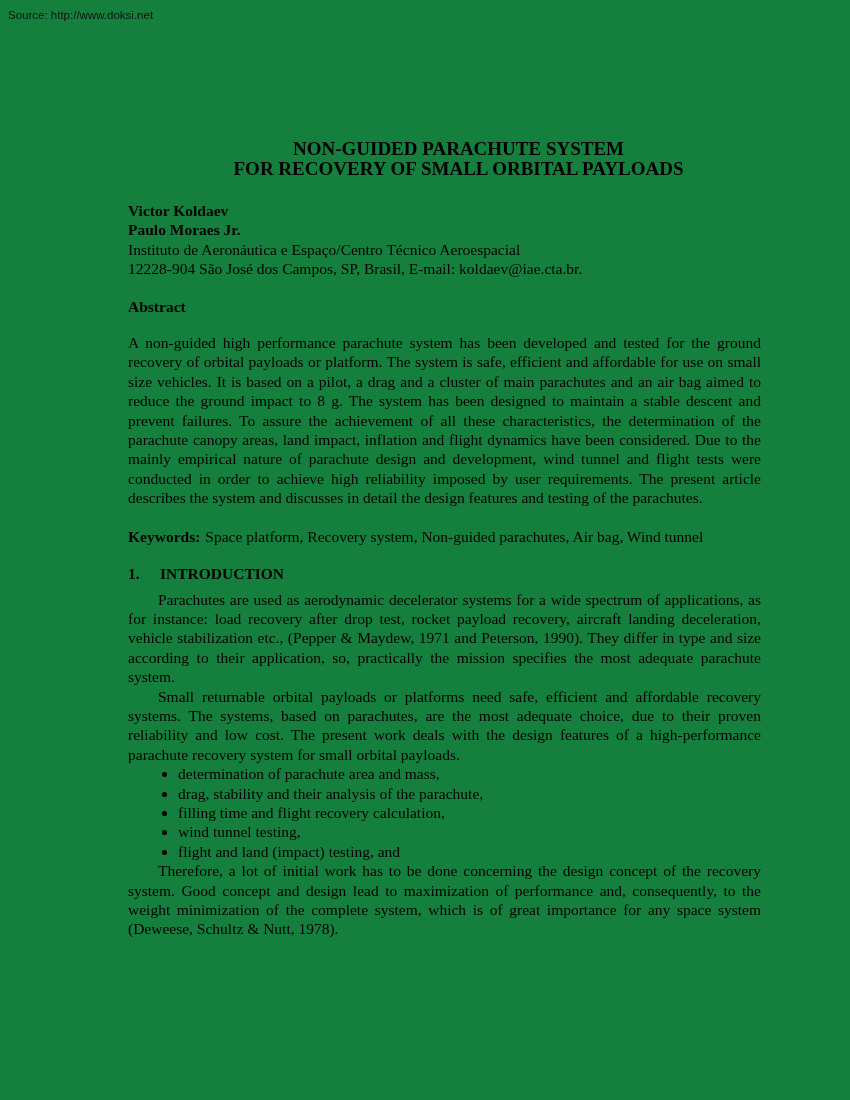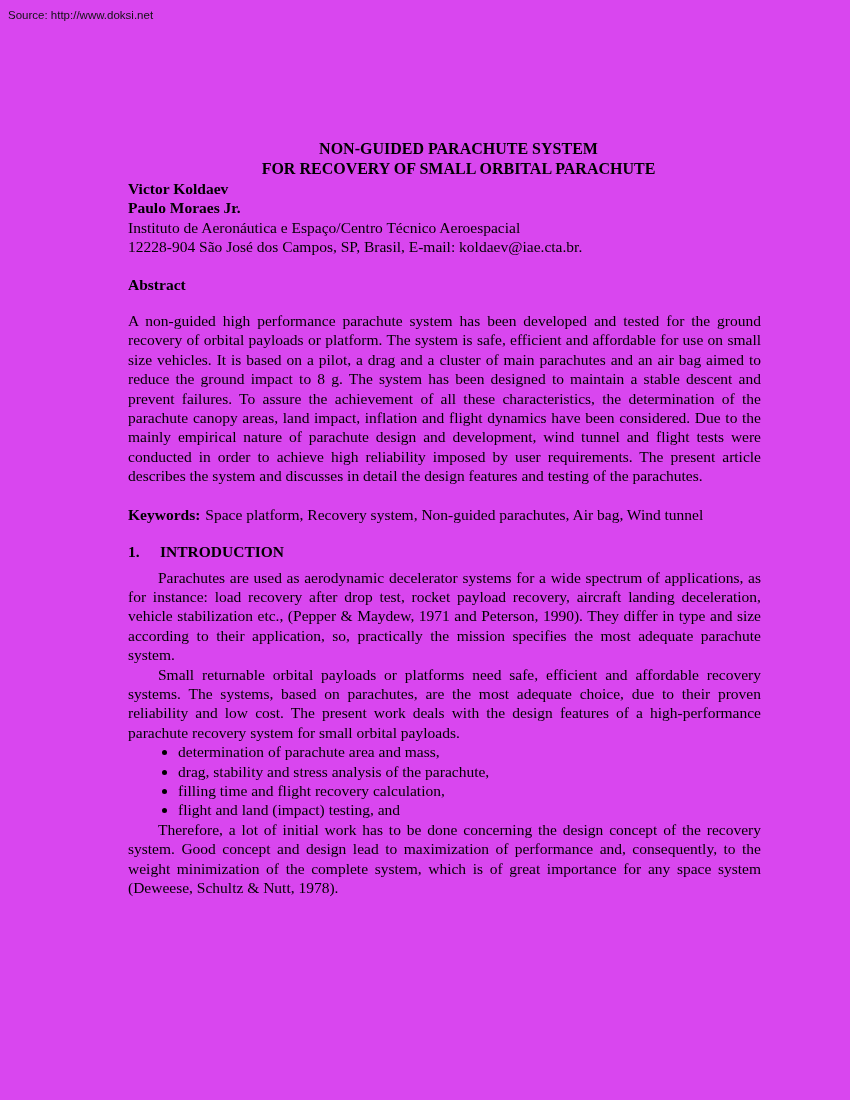--- a/index.html
+++ b/index.html
@@ -4,21 +4,21 @@
 <style>
   html, body {
     margin: 0;
     padding: 0;
     background: #ffffff;
   }
   .page {
     position: relative;
     width: 850px;
     height: 1100px;
-    background: #d946ef;
+    background: #15803d;
     color: #000000;
     font-family: "Liberation Serif", serif;
     overflow: hidden;
   }
   .source-line {
     position: absolute;
     top: 9px;
     left: 8px;
     font-family: "Liberation Sans", sans-serif;
     font-size: 11.5px;
@@ -31,24 +31,25 @@
     top: 0;
     width: 633px;
     font-size: 15.5px;
     line-height: 19.4px;
   }
   .title-block {
     margin-top: 139px;
     padding-left: 28px;
     text-align: center;
     font-weight: bold;
-    font-size: 16px;
+    font-size: 19px;
     line-height: 20px;
   }
   .authors-block {
+    margin-top: 22px;
   }
   .bold-line {
     font-weight: bold;
   }
   .abstract-heading {
     margin-top: 18px;
     font-weight: bold;
   }
   .abstract-body {
     margin-top: 17px;
@@ -102,21 +103,21 @@
 <body>
 
 <div class="page">
 
   <div class="source-line">Source: http://www.doksi.net</div>
 
   <div class="content">
 
     <div class="title-block">
       <div>NON-GUIDED PARACHUTE SYSTEM</div>
-      <div>FOR RECOVERY OF SMALL ORBITAL PARACHUTE</div>
+      <div>FOR RECOVERY OF SMALL ORBITAL PAYLOADS</div>
     </div>
 
     <div class="authors-block">
       <div class="bold-line">Victor Koldaev</div>
       <div class="bold-line">Paulo Moraes Jr.</div>
       <div>Instituto de Aeronáutica e Espaço/Centro Técnico Aeroespacial</div>
       <div>12228-904 São José dos Campos, SP, Brasil, E-mail: koldaev@iae.cta.br.</div>
     </div>
 
     <div class="abstract-heading">Abstract</div>
@@ -131,21 +132,22 @@
       <span class="section-number">1.</span><span>INTRODUCTION</span>
     </div>
 
     <div class="para first indent">Parachutes are used as aerodynamic decelerator systems for a wide spectrum of applications, as for instance: load recovery after drop test, rocket payload recovery, aircraft landing deceleration, vehicle stabilization etc., (Pepper &amp; Maydew, 1971 and Peterson, 1990). They differ in type and size according to their application, so, practically the mission specifies the most adequate parachute system.</div>
 
     <div class="para indent">Small returnable orbital payloads or platforms need safe, efficient and affordable recovery systems. The systems, based on parachutes, are the most adequate choice, due to their proven reliability and low cost. The present work deals with the design features of a high-performance parachute recovery system for small orbital payloads.</div>
 
 
     <ul class="bullets">
       <li>determination of parachute area and mass,</li>
-      <li>drag, stability and stress analysis of the parachute,</li>
+      <li>drag, stability and their analysis of the parachute,</li>
       <li>filling time and flight recovery calculation,</li>
+      <li>wind tunnel testing,</li>
       <li>flight and land (impact) testing, and</li>
     </ul>
 
     <div class="para indent">Therefore, a lot of initial work has to be done concerning the design concept of the recovery system. Good concept and design lead to maximization of performance and, consequently, to the weight minimization of the complete system, which is of great importance for any space system (Deweese, Schultz &amp; Nutt, 1978).</div>
 
   </div>
 </div>
 
 </body></html>

